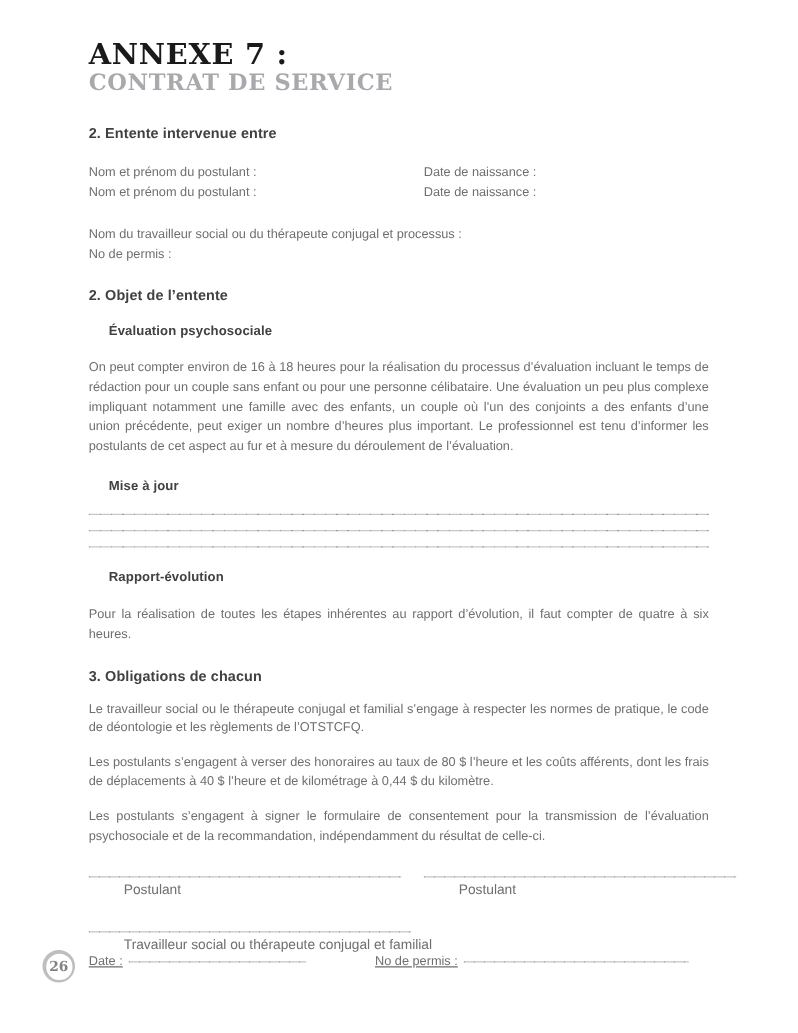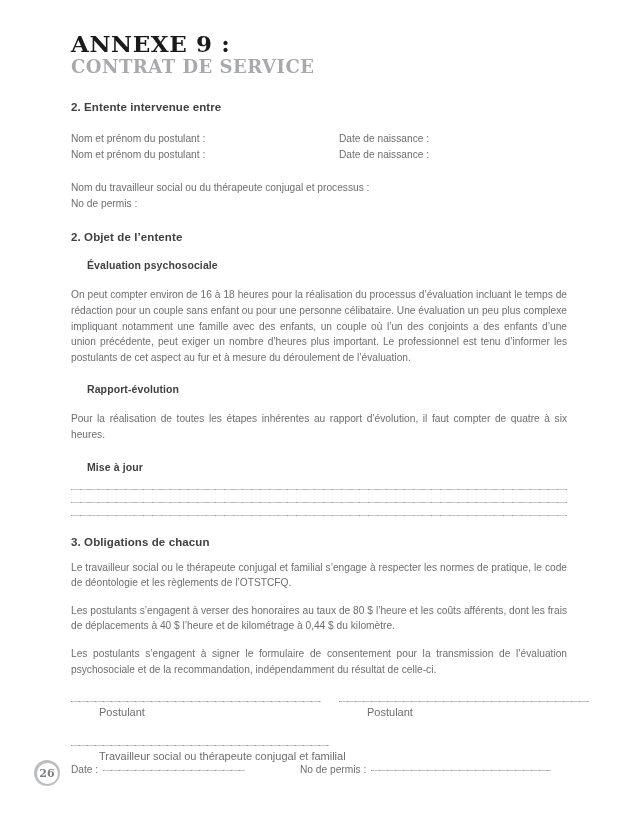--- a/index.html
+++ b/index.html
@@ -135,21 +135,21 @@
   .bottom-row {
     position: absolute;
     left: 71px;
     top: 762px;
     width: 496px;
     display: flex;
     font-size: 10.2px;
     line-height: 15.6px;
     color: #6d6e71;
   }
-  .bottom-row .seg { display: flex; align-items: baseline; }
+  .bottom-row .seg { display: flex; align-items: baseline; text-decoration: underline; }
   .bottom-row .seg-a { width: 229px; flex: 0 0 229px; }
   .blankline {
     display: inline-block;
     height: 1px;
     margin-left: 5px;
     position: relative;
     top: -2px;
     background-image: repeating-linear-gradient(
       to right,
       #8f8f8f 0px, #8f8f8f 1px,
@@ -199,21 +199,21 @@
   .mt-2  { margin-top: 2px; }
 </style>
 </head>
 <body>
 
 <div class="page">
 
   <div class="content">
 
     <div>
-      <div class="title-main">ANNEXE 9 :</div>
+      <div class="title-main">ANNEXE 7 :</div>
       <div class="title-sub">CONTRAT DE SERVICE</div>
     </div>
 
     <div class="mt-24">
       <div class="h-section">2. Entente intervenue entre</div>
 
       <div class="mt-18">
         <div class="field-row">
           <div class="col-a">Nom et prénom du postulant :</div>
           <div class="col-b">Date de naissance :</div>
@@ -229,35 +229,35 @@
         <div class="p-plain">No de permis :</div>
       </div>
     </div>
 
     <div class="mt-20">
       <div class="h-section">2. Objet de l’entente</div>
 
       <div class="mt-16">
         <div class="h-sub">Évaluation psychosociale</div>
         <div class="p mt-2">On peut compter environ de 16 à 18 heures pour la réalisation du processus d’évaluation incluant le temps de rédaction pour un couple sans enfant ou pour une personne célibataire. Une évaluation un peu plus complexe impliquant notamment une famille avec des enfants, un couple où l’un des conjoints a des enfants d’une union précédente, peut exiger un nombre d’heures plus important. Le professionnel est tenu d’informer les postulants de cet aspect au fur et à mesure du déroulement de l’évaluation.</div>
-      </div>
-
-      <div class="mt-18">
-        <div class="h-sub">Rapport-évolution</div>
-        <div class="p mt-12">Pour la réalisation de toutes les étapes inhérentes au rapport d’évolution, il faut compter de quatre à six heures.</div>
       </div>
 
       <div class="mt-18">
         <div class="h-sub">Mise à jour</div>
         <div class="rule-block mt-14">
           <div class="rule"></div>
           <div class="rule"></div>
           <div class="rule"></div>
         </div>
       </div>
+
+      <div class="mt-18">
+        <div class="h-sub">Rapport-évolution</div>
+        <div class="p mt-12">Pour la réalisation de toutes les étapes inhérentes au rapport d’évolution, il faut compter de quatre à six heures.</div>
+      </div>
     </div>
 
     <div class="mt-20">
       <div class="h-section">3. Obligations de chacun</div>
       <div class="p mt-12">Le travailleur social ou le thérapeute conjugal et familial s’engage à respecter les normes de pratique, le code de déontologie et les règlements de l’OTSTCFQ.</div>
       <div class="p mt-12">Les postulants s’engagent à verser des honoraires au taux de 80 $ l’heure et les coûts afférents, dont les frais de déplacements à 40 $ l’heure et de kilométrage à 0,44 $ du kilomètre.</div>
       <div class="p mt-12">Les postulants s’engagent à signer le formulaire de consentement pour la transmission de l’évaluation psychosociale et de la recommandation, indépendamment du résultat de celle-ci.</div>
     </div>
 
     <div class="mt-24">

